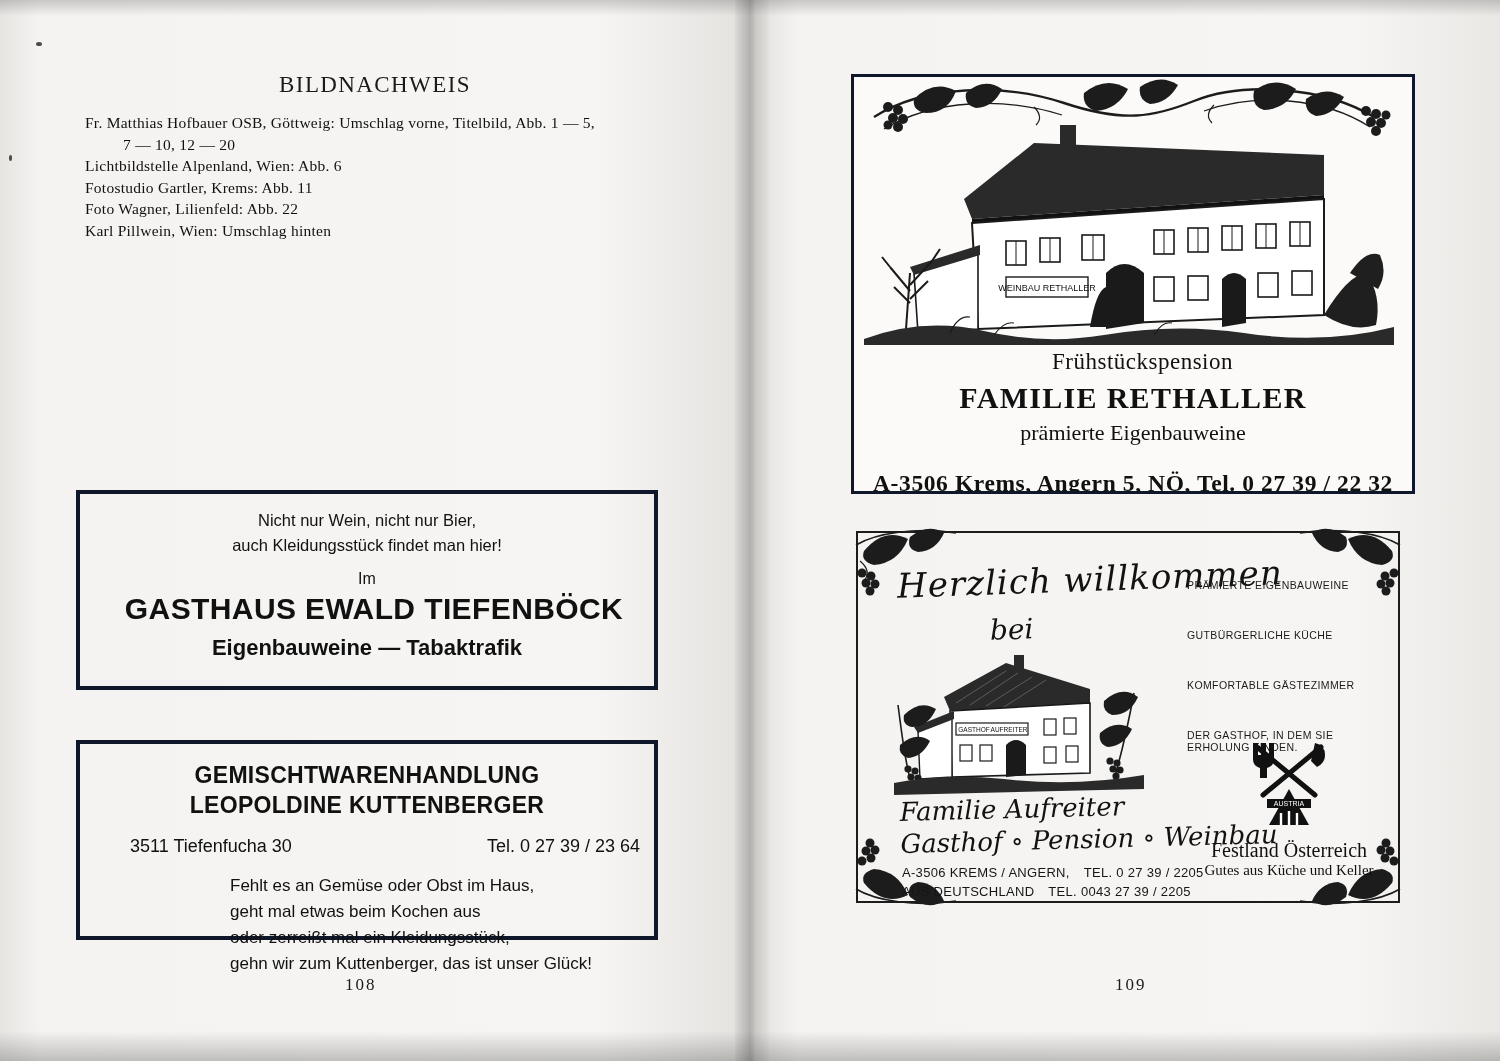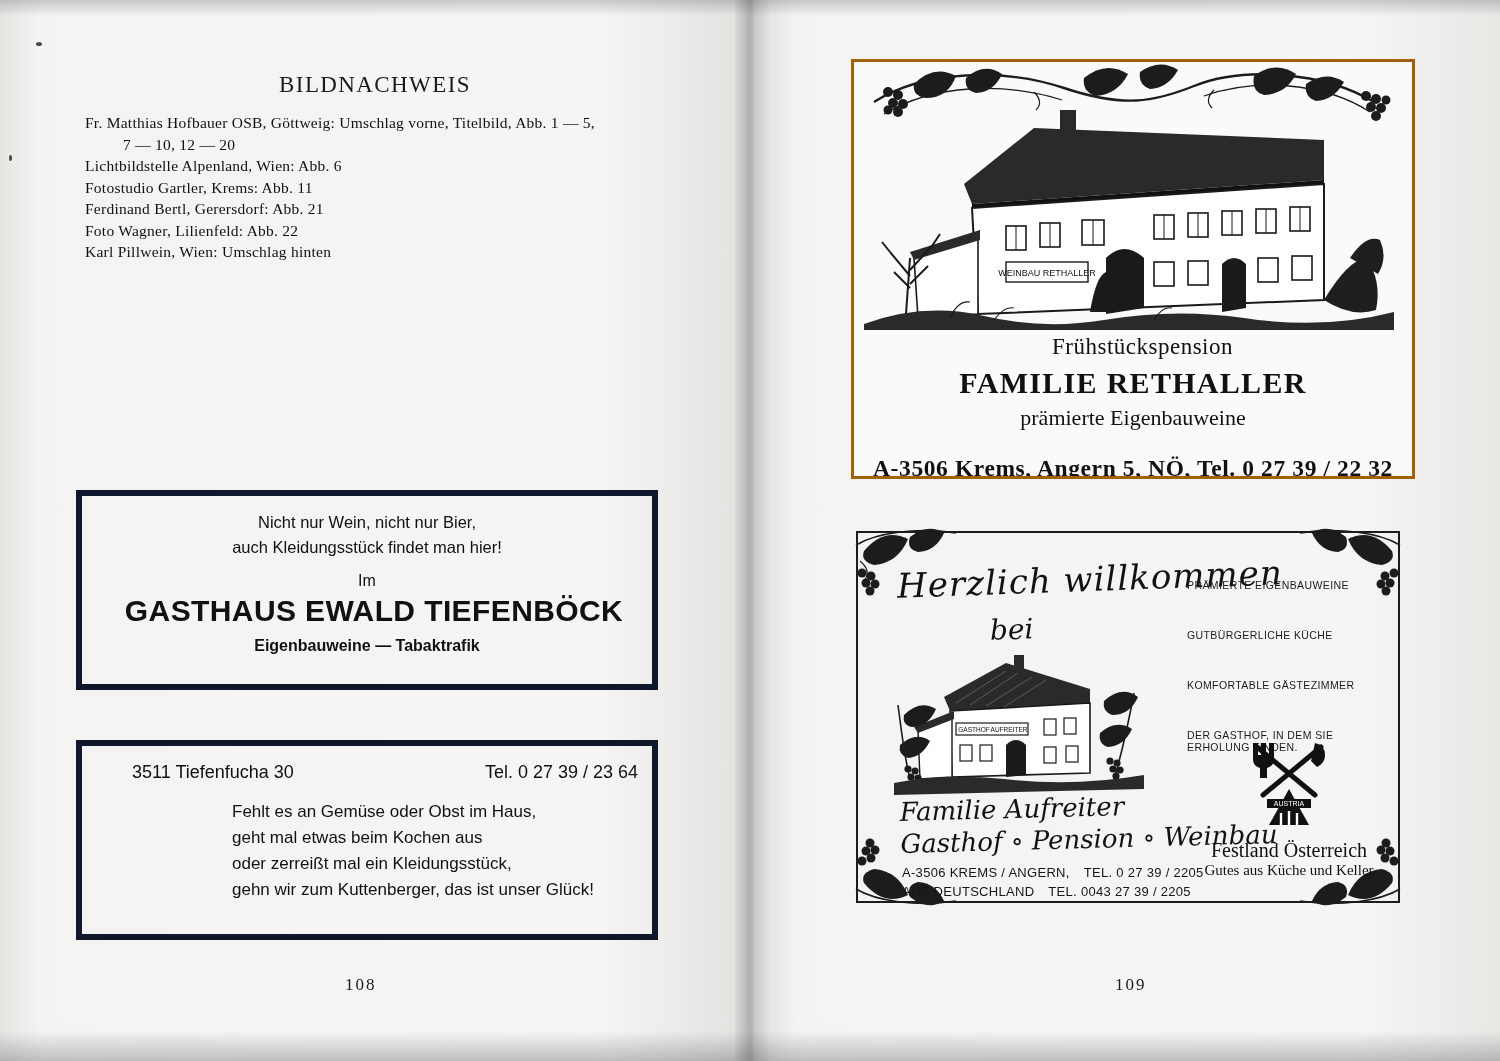--- a/index.html
+++ b/index.html
@@ -82,21 +82,21 @@
     white-space: pre-wrap;
     letter-spacing: 0.25px;
   }
   .credits .indent {
     padding-left: 38px;
   }
 
   
   .adbox {
     position: absolute;
-    border: 6px solid #0f172a;
+    border: 4px solid #0f172a;
     background: transparent;
     font-family: "Liberation Sans", sans-serif;
     color: #111;
     box-sizing: border-box;
   }
   #ad-tiefenboeck {
     left: 76px;
     top: 490px;
     width: 582px;
     height: 200px;
@@ -119,21 +119,21 @@
     margin-top: 12px;
   }
   .ad-big {
     font-size: 30px;
     font-weight: bold;
     letter-spacing: 0.4px;
     margin-top: 4px;
     margin-left: 14px;
   }
   .ad-sub {
-    font-size: 16px;
+    font-size: 22px;
     font-weight: bold;
     margin-top: 9px;
   }
   .ad-row {
     display: flex;
     justify-content: space-between;
     align-items: baseline;
     font-size: 18px;
     margin-top: 22px;
     padding: 0 14px;
@@ -158,24 +158,24 @@
     color: #1a1a1a;
     font-family: "Liberation Serif", serif;
   }
   #pagenum-left { left: 345px; top: 975px; }
   #pagenum-right { left: 1115px; top: 975px; }
 
   
   #ad-rethaller {
     position: absolute;
     left: 851px;
-    top: 59px;
+    top: 74px;
     width: 564px;
     height: 420px;
-    border: 3px solid #a16207;
+    border: 3px solid #0f172a;
     box-sizing: border-box;
     background: #fbfaf8;
     overflow: hidden;
   }
   .reth-illus {
     position: absolute;
     left: 0; top: 0; right: 0;
     height: 268px;
   }
   .reth-text {
@@ -291,36 +291,39 @@
   <div class="speck" style="left:36px;top:42px;width:6px;height:4px;"></div>
   <div class="speck" style="left:9px;top:155px;width:3px;height:6px;"></div>
 
   <div class="bildnachweis-title">BILDNACHWEIS</div>
 
   <div class="credits">
     <div class="ln">Fr. Matthias Hofbauer OSB, Göttweig: Umschlag vorne, Titelbild, Abb. 1 — 5,</div>
     <div class="ln indent">7 — 10, 12 — 20</div>
     <div class="ln">Lichtbildstelle Alpenland, Wien: Abb. 6</div>
     <div class="ln">Fotostudio Gartler, Krems: Abb. 11</div>
-    <div class="ln">Ferdinand Bertl, Gerersdorf: Abb. 21</div>
     <div class="ln">Foto Wagner, Lilienfeld: Abb. 22</div>
     <div class="ln">Karl Pillwein, Wien: Umschlag hinten</div>
   </div>
 
   <div class="adbox" id="ad-tiefenboeck">
     <div class="ad-center" style="padding-top:14px;">
       <div class="ad-line-small">Nicht nur Wein, nicht nur Bier,</div>
       <div class="ad-line-small">auch Kleidungsstück findet man hier!</div>
       <div class="ad-im">Im</div>
       <div class="ad-big">GASTHAUS EWALD TIEFENBÖCK</div>
       <div class="ad-sub">Eigenbauweine — Tabaktrafik</div>
     </div>
   </div>
 
   <div class="adbox" id="ad-kuttenberger">
+    <div class="ad-center" style="padding-top:16px;">
+      <div class="ad-big2">GEMISCHTWARENHANDLUNG</div>
+      <div class="ad-big2">LEOPOLDINE KUTTENBERGER</div>
+    </div>
     <div class="ad-row" style="margin-top:16px;margin-left:36px;">
       <span>3511 Tiefenfucha 30</span>
       <span>Tel. 0 27 39 / 23 64</span>
     </div>
     <div class="ad-verse">
       <div>Fehlt es an Gemüse oder Obst im Haus,</div>
       <div>geht mal etwas beim Kochen aus</div>
       <div>oder zerreißt mal ein Kleidungsstück,</div>
       <div>gehn wir zum Kuttenberger, das ist unser Glück!</div>
     </div>

